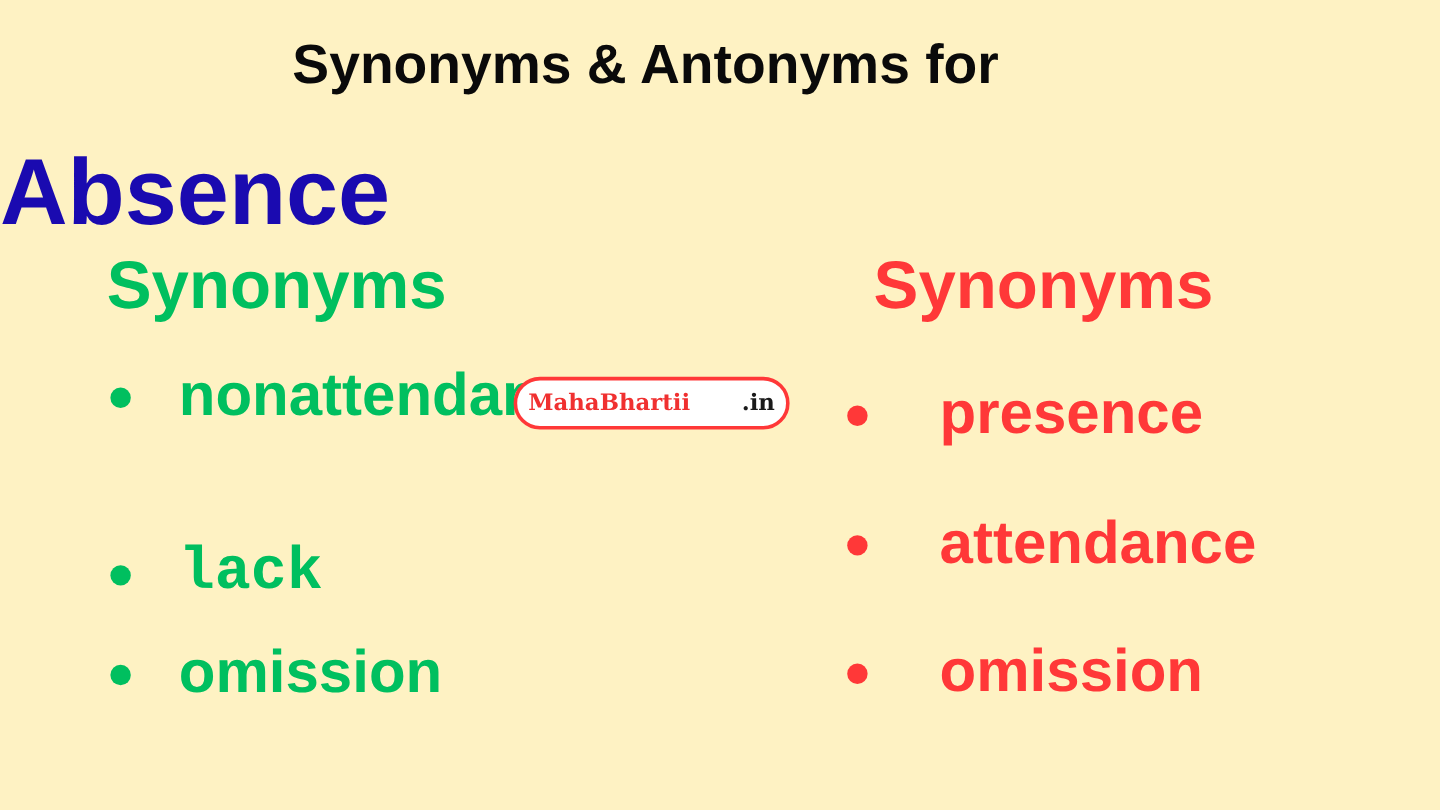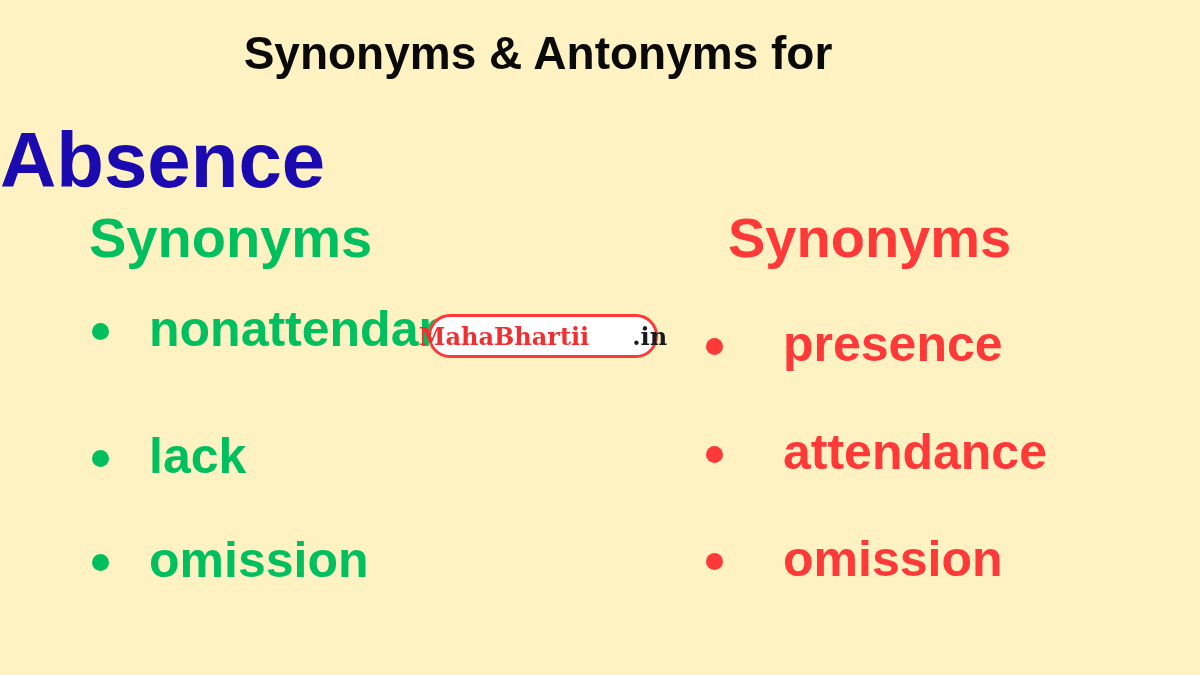--- a/index.html
+++ b/index.html
@@ -36,39 +36,39 @@
     .ant .bullet { background: #ff3838; }
     .syn { color: #00bf5f; left: 92px; }
     .ant { color: #ff3838; left: 706px; gap: 20px; }
     .watermark {
       position: absolute; left: 428px; top: 314px;
       width: 230px; height: 44px; box-sizing: border-box;
       border: 3px solid #ff3838; border-radius: 24px;
       background: #ffffff;
       display: flex; align-items: center; justify-content: center;
       font-family: "DejaVu Serif", "Liberation Serif", serif;
-      font-weight: 700; font-size: 24px; gap: 43px;
+      font-weight: 700; font-size: 19px; gap: 43px;
     }
     .wm-brand { color: #f03030; }
     .wm-tld { color: #1a1a1a; }
   </style>
 </head>
 <body>
 
 <div class="title">Synonyms &amp; Antonyms for</div>
 <div class="word">Absence</div>
 
 <div class="col-heading syn-heading">Synonyms</div>
 <div class="col-heading ant-heading">Synonyms</div>
 
 <div class="item syn" style="top:300px;">
   <span class="bullet"></span>
   <span>nonattendance</span>
 </div>
-<div class="item syn" style="top:427px;">
+<div class="item syn" style="top:449px;font-family:Liberation Mono, monospace;">
   <span class="bullet"></span>
   <span>lack</span>
 </div>
 <div class="item syn" style="top:531px;">
   <span class="bullet"></span>
   <span>omission</span>
 </div>
 
 <div class="item ant" style="top:315px;">
   <span class="bullet"></span>

